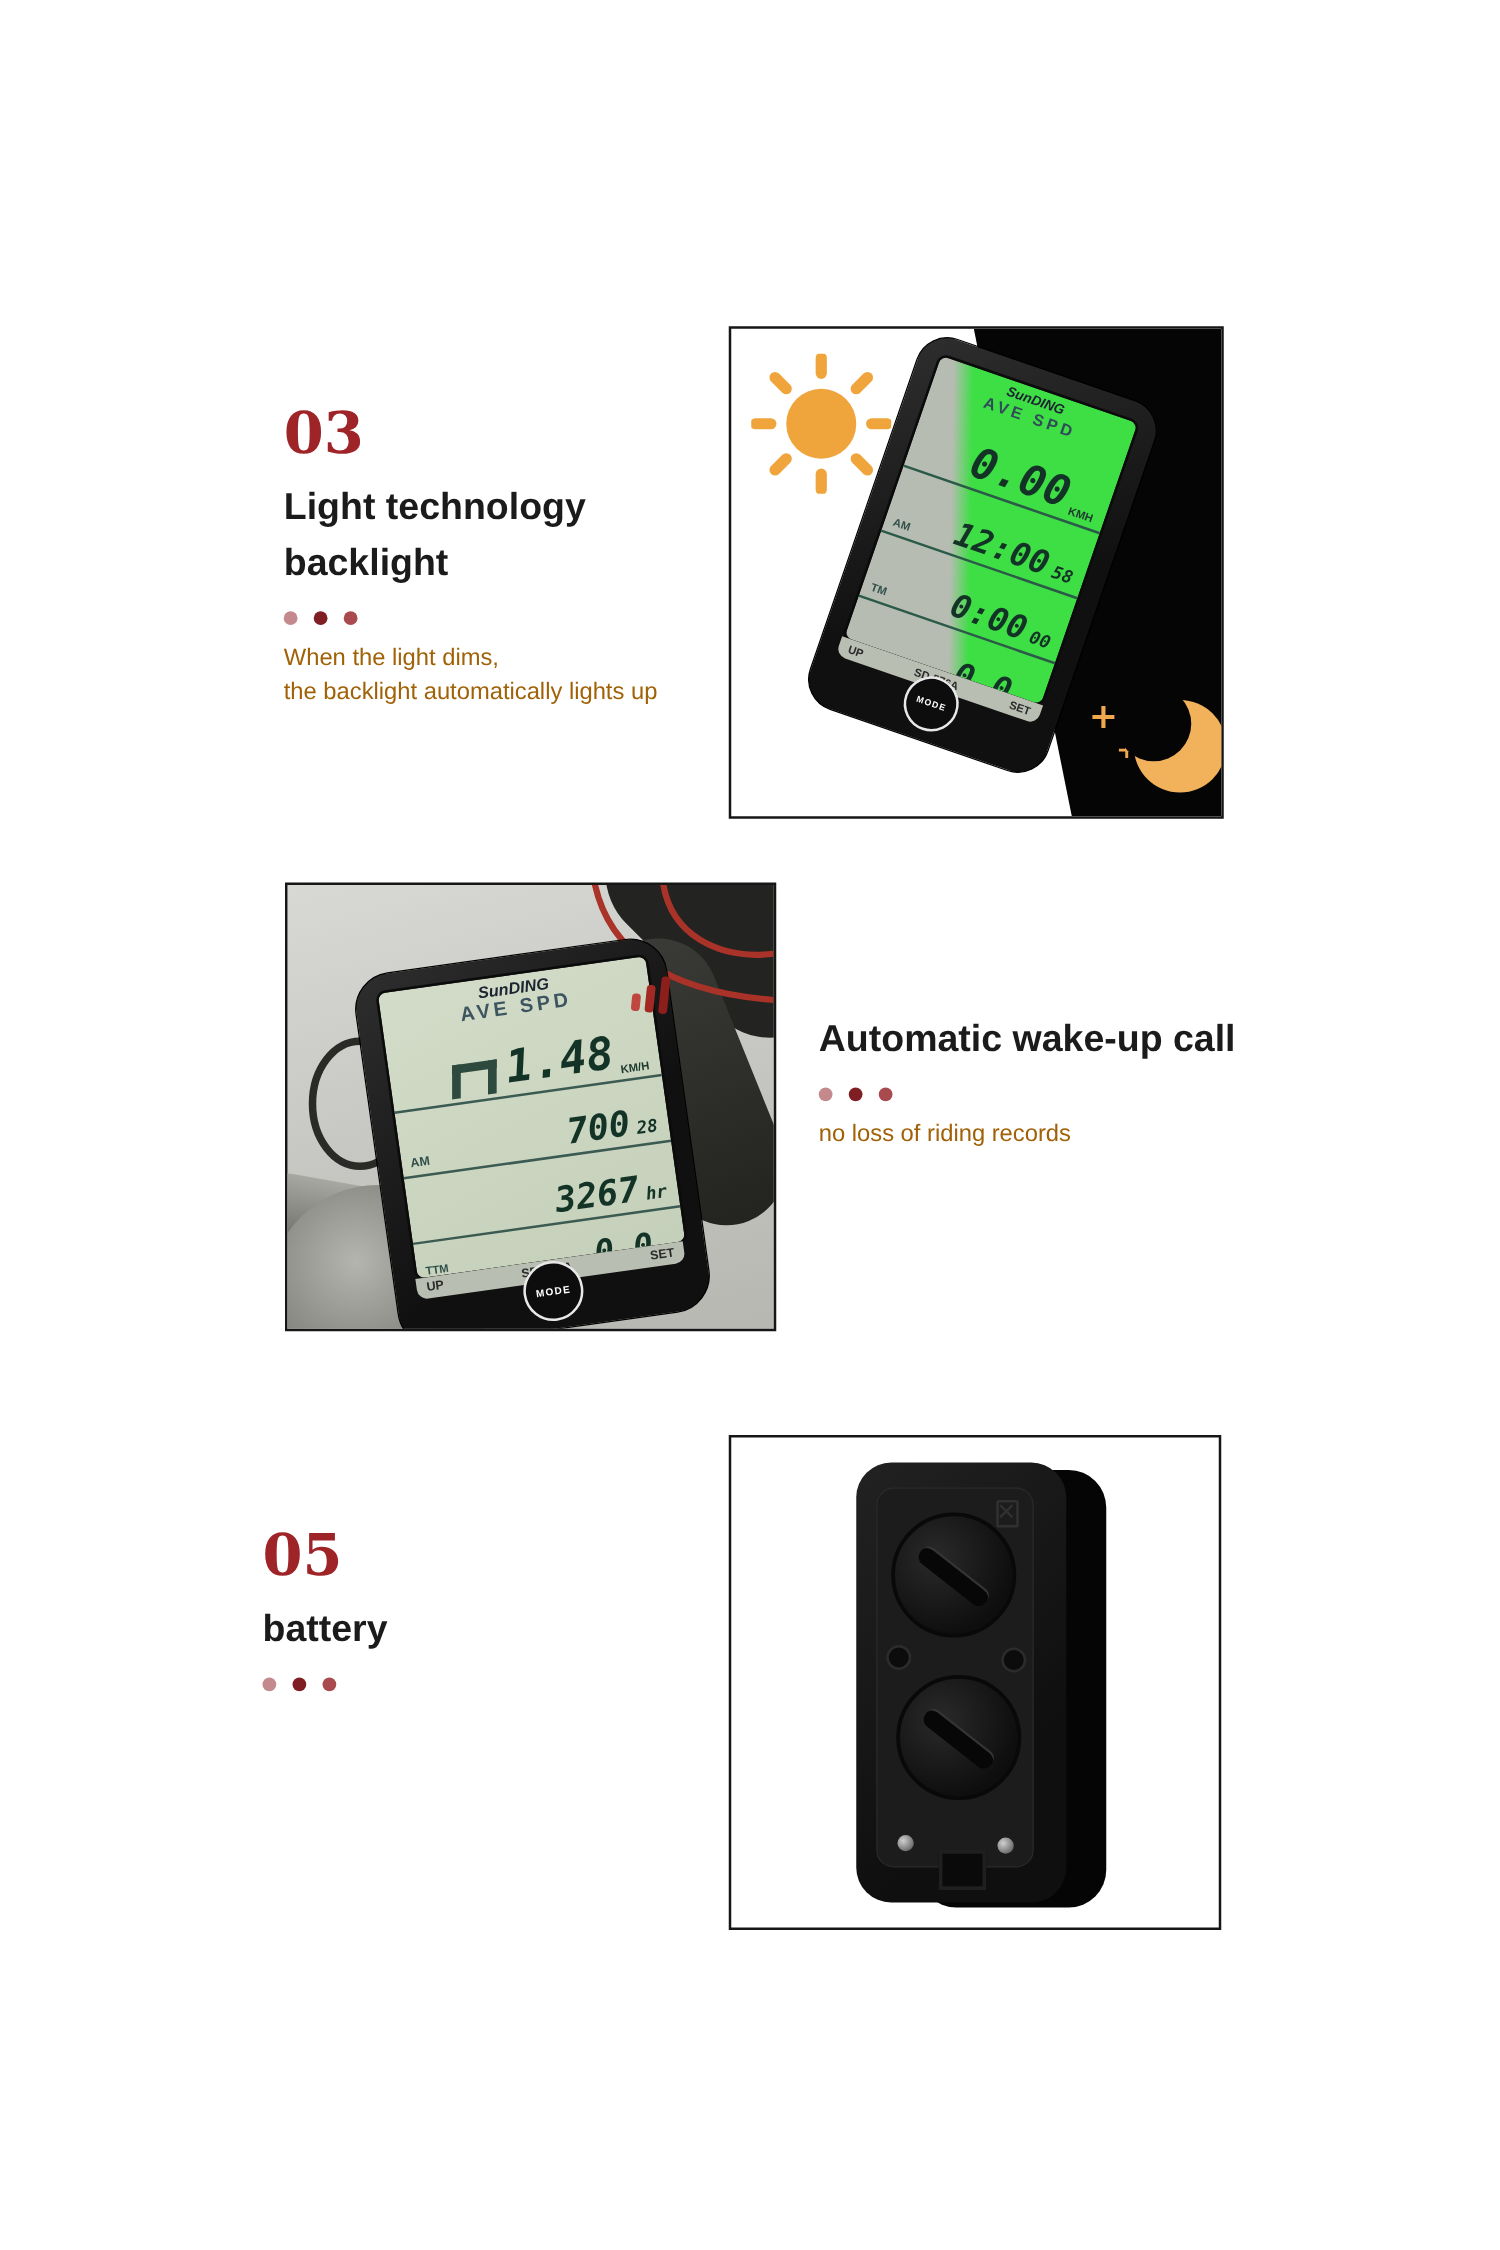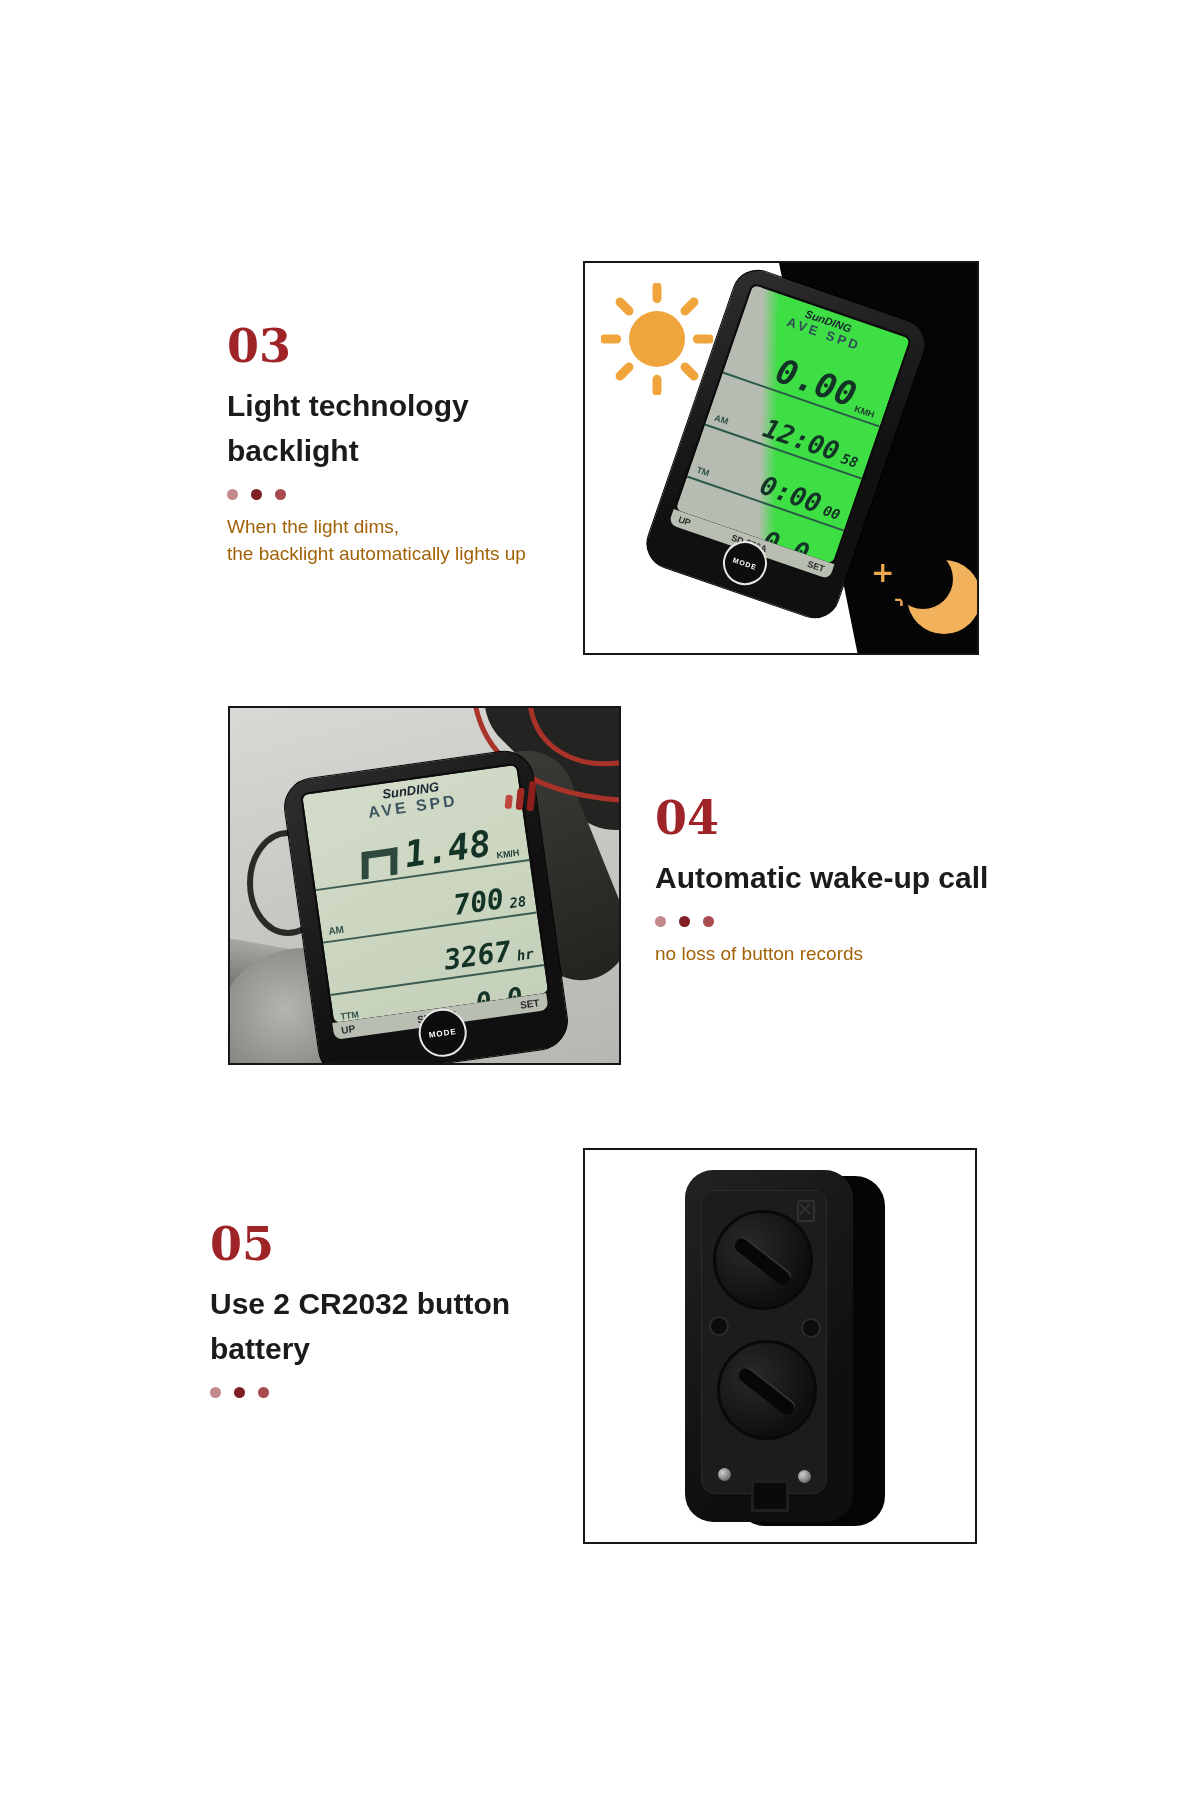--- a/index.html
+++ b/index.html
@@ -275,38 +275,36 @@
     </div>
 
     <div class="signal-bars">
       <span class="sbar sbar1"></span>
       <span class="sbar sbar2"></span>
       <span class="sbar sbar3"></span>
     </div>
   </div>
 
   <div class="feature-text" id="feat04">
-    <div class="feat-number">04</div>
     <div class="feat-title">
       <div>Automatic wake-up call</div>
     </div>
     <div class="dots">
       <span class="dot dot1"></span>
       <span class="dot dot2"></span>
       <span class="dot dot3"></span>
     </div>
     <div class="feat-desc">
-      <div>no loss of button records</div>
+      <div>no loss of riding records</div>
     </div>
   </div>
 
   <div class="feature-text" id="feat05">
     <div class="feat-number">05</div>
     <div class="feat-title">
-      <div>Use 2 CR2032 button</div>
       <div>battery</div>
     </div>
     <div class="dots">
       <span class="dot dot1"></span>
       <span class="dot dot2"></span>
       <span class="dot dot3"></span>
     </div>
   </div>
 
   <div class="photo" id="photo3">

